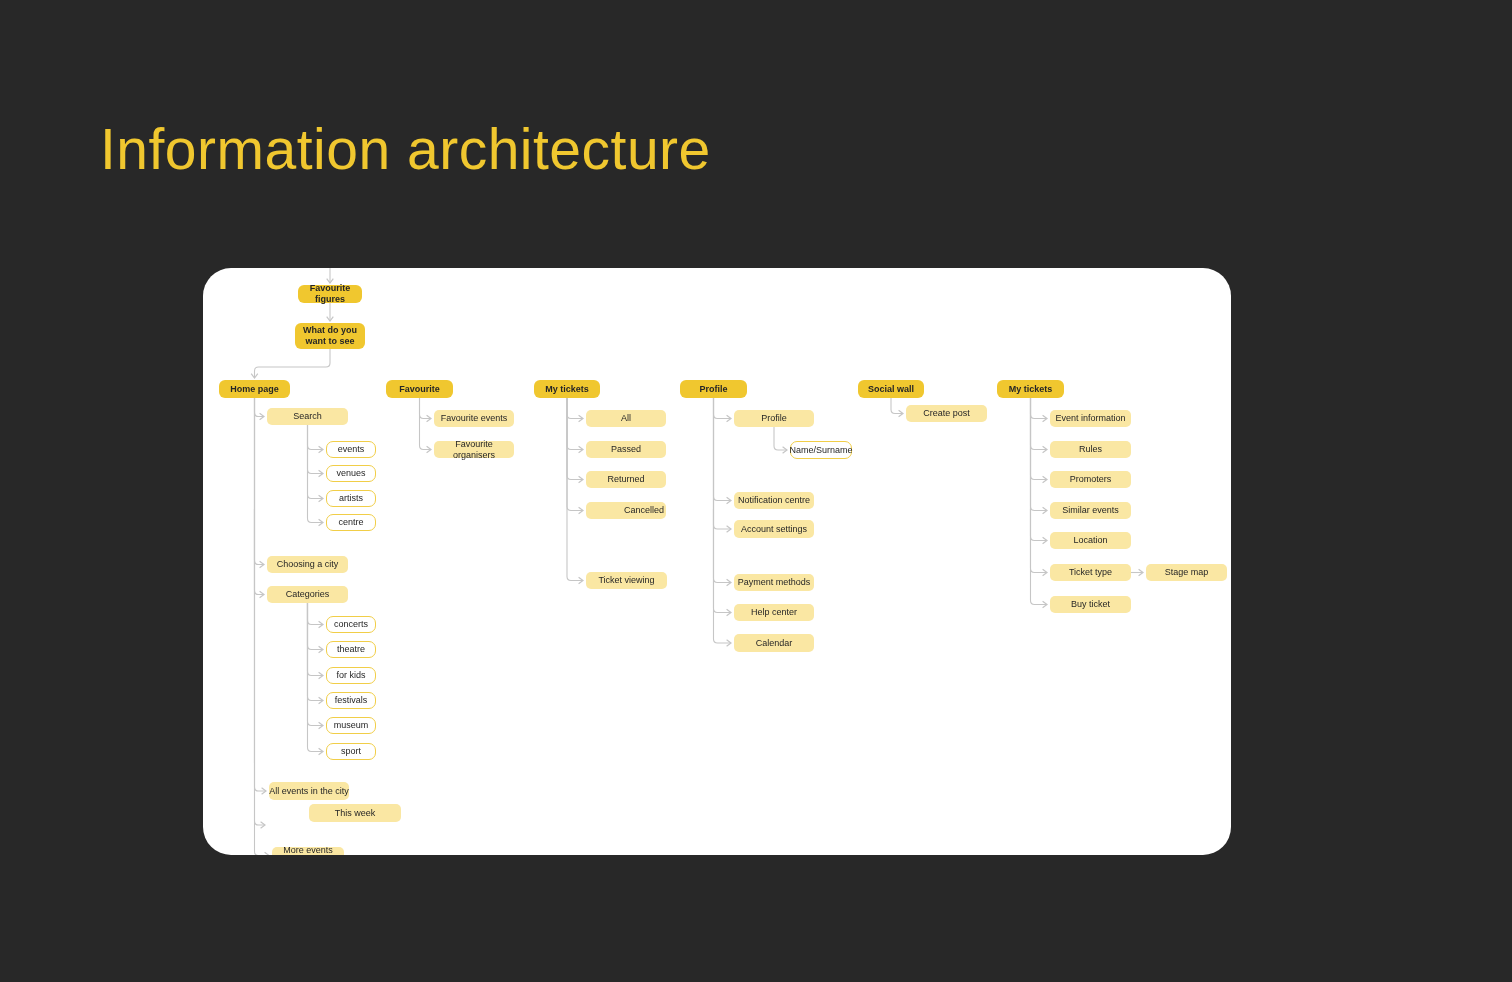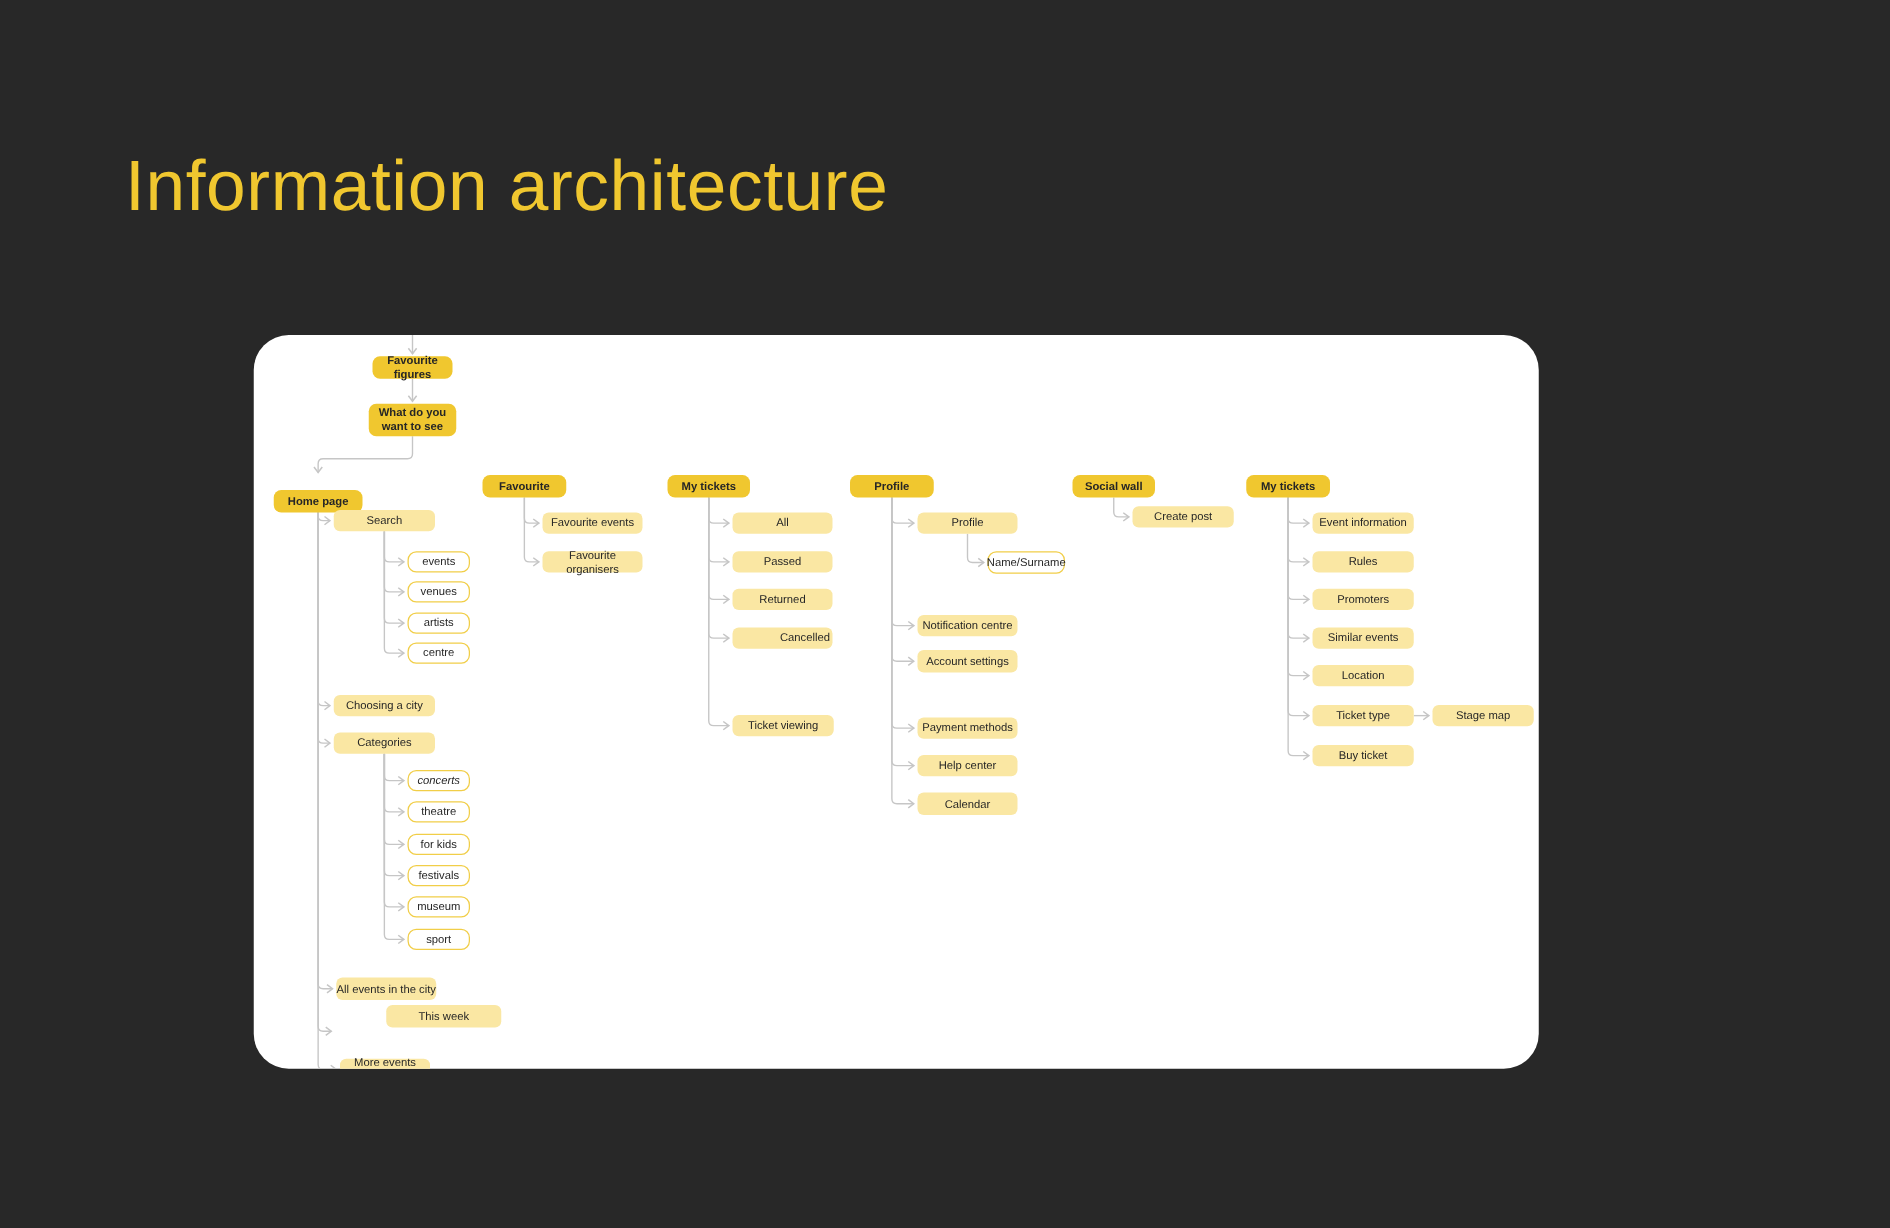--- a/index.html
+++ b/index.html
@@ -110,29 +110,29 @@
           <path d="M 827.5 130 L 827.5 268.5 Q 827.5 272.5 831.5 272.5 L 844 272.5" fill="none" stroke="#C6C6C6" stroke-width="1.1" marker-end="url(#arrow)"></path>
           <path d="M 827.5 130 L 827.5 300.5 Q 827.5 304.5 831.5 304.5 L 844 304.5" fill="none" stroke="#C6C6C6" stroke-width="1.1" marker-end="url(#arrow)"></path>
           <path d="M 928 304.5 L 940 304.5" fill="none" stroke="#C6C6C6" stroke-width="1.1" marker-end="url(#arrow)"></path>
           <path d="M 827.5 130 L 827.5 332.5 Q 827.5 336.5 831.5 336.5 L 844 336.5" fill="none" stroke="#C6C6C6" stroke-width="1.1" marker-end="url(#arrow)"></path>
         </g>
     </svg>
     <div id="nodes-layer">
         <div class="node root" style="left: 95px; top: 17px; width: 64px; height: 18px;">Favourite figures</div>
         <div class="node root" style="left: 92px; top: 55px; width: 70px; height: 26px;">What do you
 want to see</div>
-        <div class="node root" style="left: 16px; top: 124px; width: 71px; height: 18px;">Home page</div>
+        <div class="node root" style="left: 16px; top: 112px; width: 71px; height: 18px;">Home page</div>
         <div class="node child" style="left: 64px; top: 140px; width: 81px; height: 17px;">Search</div>
         <div class="node leaf" style="left: 123px; top: 173px; width: 50px; height: 17px;">events</div>
         <div class="node leaf" style="left: 123px; top: 197px; width: 50px; height: 17px;">venues</div>
         <div class="node leaf" style="left: 123px; top: 222px; width: 50px; height: 17px;">artists</div>
         <div class="node leaf" style="left: 123px; top: 246px; width: 50px; height: 17px;">centre</div>
         <div class="node child" style="left: 64px; top: 288px; width: 81px; height: 17px;">Choosing a city</div>
         <div class="node child" style="left: 64px; top: 318px; width: 81px; height: 17px;">Categories</div>
-        <div class="node leaf" style="left: 123px; top: 348px; width: 50px; height: 17px; font-style: italic;">concerts</div>
+        <div class="node leaf" style="left: 123px; top: 348px; width: 50px; height: 17px;">concerts</div>
         <div class="node leaf" style="left: 123px; top: 373px; width: 50px; height: 17px;">theatre</div>
         <div class="node leaf" style="left: 123px; top: 399px; width: 50px; height: 17px;">for kids</div>
         <div class="node leaf" style="left: 123px; top: 424px; width: 50px; height: 17px;">festivals</div>
         <div class="node leaf" style="left: 123px; top: 449px; width: 50px; height: 17px;">museum</div>
         <div class="node leaf" style="left: 123px; top: 475px; width: 50px; height: 17px;">sport</div>
         <div class="node child" style="left: 66px; top: 514px; width: 80px; height: 18px;">All events in the city</div>
         <div class="node child" style="left: 65px; top: 536px; width: 92px; height: 18px; margin-left: 41px;">This week</div>
         <div class="node child" style="left: 69px; top: 579px; width: 72px; height: 17px;">More events you'll</div>
         <div class="node root" style="left: 183px; top: 112px; width: 67px; height: 18px;">Favourite</div>
         <div class="node child" style="left: 231px; top: 142px; width: 80px; height: 17px;">Favourite events</div>

